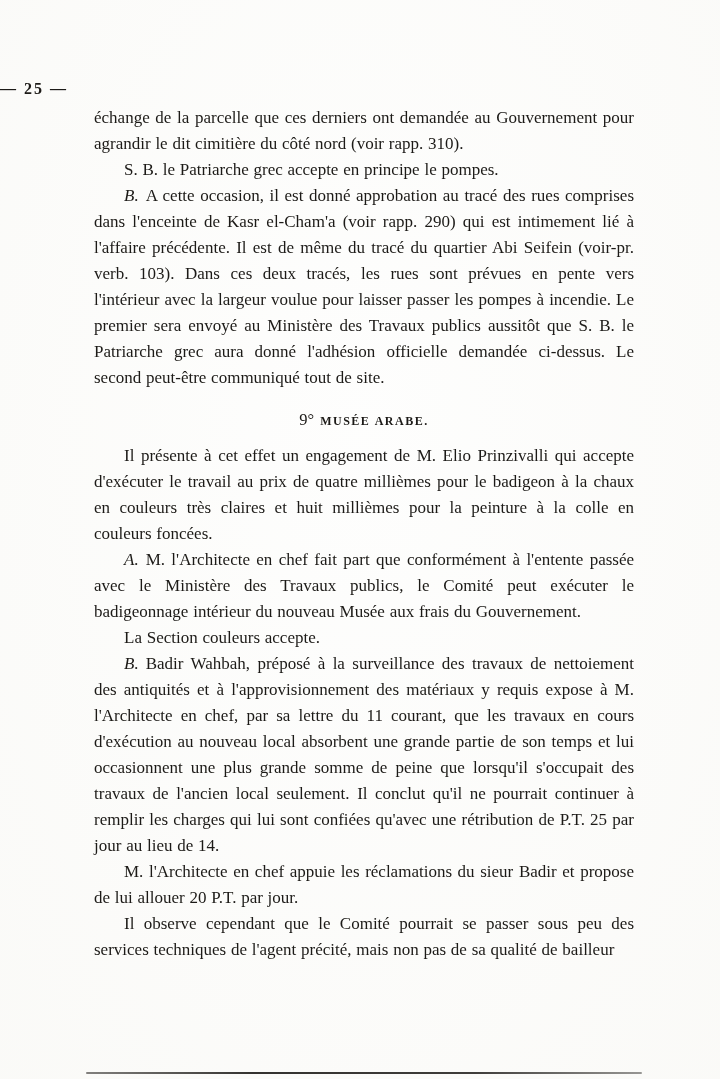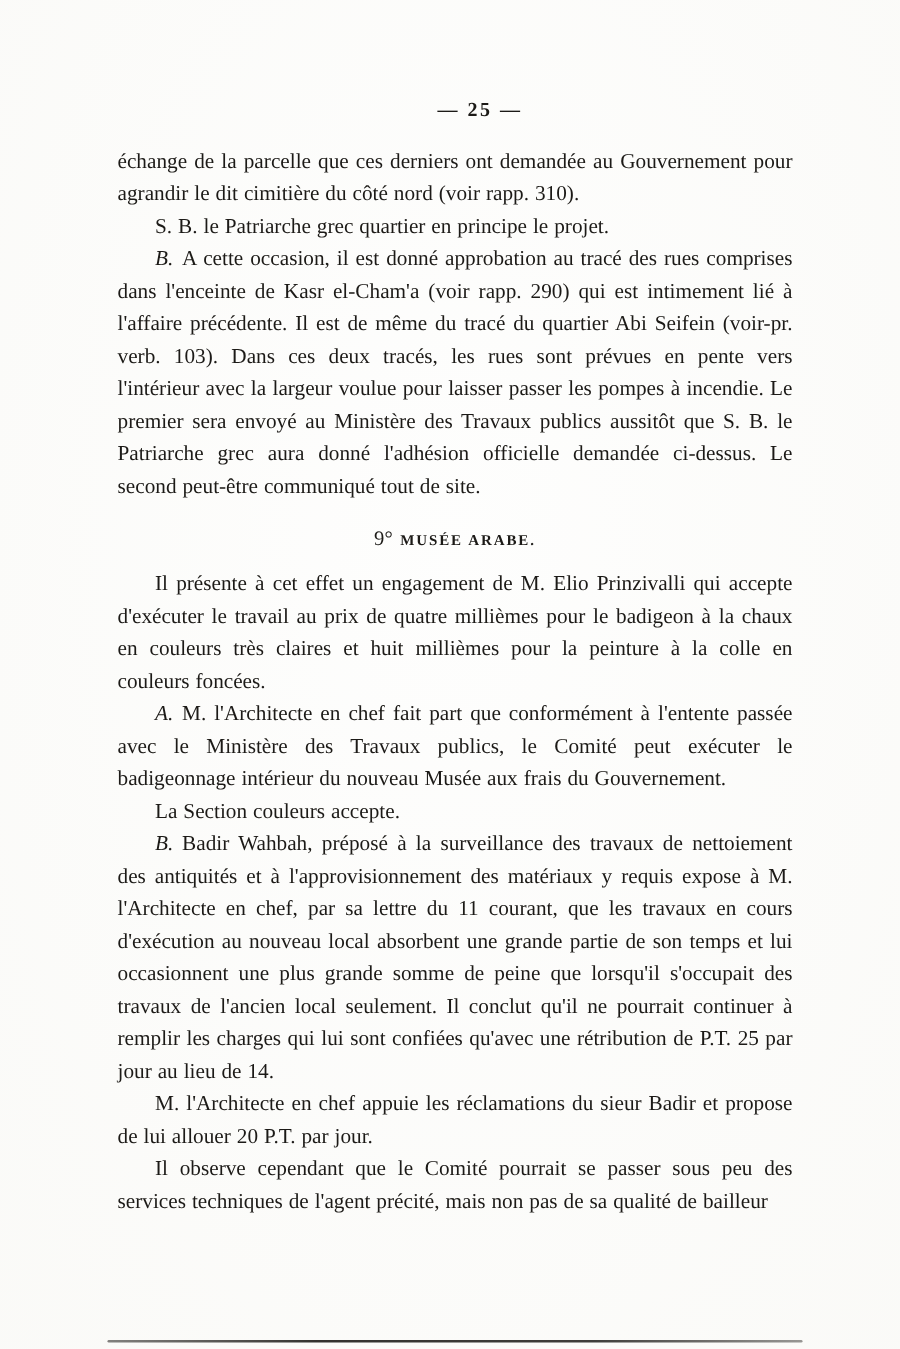--- a/index.html
+++ b/index.html
@@ -18,29 +18,28 @@
     inset: 0;
     background:
       radial-gradient(ellipse at 50% 40%, rgba(255,255,255,0.6), rgba(245,244,240,0.25)),
       #fcfcfa;
   }
   .page-number {
     position: absolute;
     top: 80px;
     left: 0;
     width: 720px;
-    text-align: center;
+    text-align: left;
     font-size: 16px;
     font-weight: bold;
     letter-spacing: 2px;
-    padding-left: 48px;
   }
   .text-block {
     position: absolute;
-    top: 116px;
+    top: 105px;
     left: 94px;
     width: 540px;
   }
   .para {
     margin: 0;
     font-size: 17px;
     line-height: 26px;
     text-align: justify;
     text-indent: 30px;
     word-spacing: 0.5px;
@@ -78,21 +77,21 @@
 <body>
 
 <div class="page">
 
   <div class="page-number">— 25 —</div>
 
   <div class="text-block">
 
     <p class="para continuation">échange de la parcelle que ces derniers ont demandée au Gouvernement pour agrandir le dit cimitière du côté nord (voir rapp. 310).</p>
 
-    <p class="para">S. B. le Patriarche grec quartier en principe le projet.</p>
+    <p class="para">S. B. le Patriarche grec accepte en principe le pompes.</p>
 
 
     <p class="para"><span class="lead">B.</span><span>A cette occasion, il est donné approbation au tracé des rues comprises dans l'enceinte de Kasr el-Cham'a (voir rapp. 290) qui est intimement lié à l'affaire précédente. Il est de même du tracé du quartier Abi Seifein (voir-pr. verb. 103). Dans ces deux tracés, les rues sont prévues en pente vers l'intérieur avec la largeur voulue pour laisser passer les pompes à incendie. Le premier sera envoyé au Ministère des Travaux publics aussitôt que S. B. le Patriarche grec aura donné l'adhésion officielle demandée ci-dessus. Le second peut-être communiqué tout de site.</span></p>
 
     <div class="para section-heading">
       <span class="num">9°</span><span class="title">MUSÉE ARABE.</span>
     </div>
 
     <p class="para">Il présente à cet effet un engagement de M. Elio Prinzivalli qui accepte d'exécuter le travail au prix de quatre millièmes pour le badigeon à la chaux en couleurs très claires et huit millièmes pour la peinture à la colle en couleurs foncées.</p>
 

